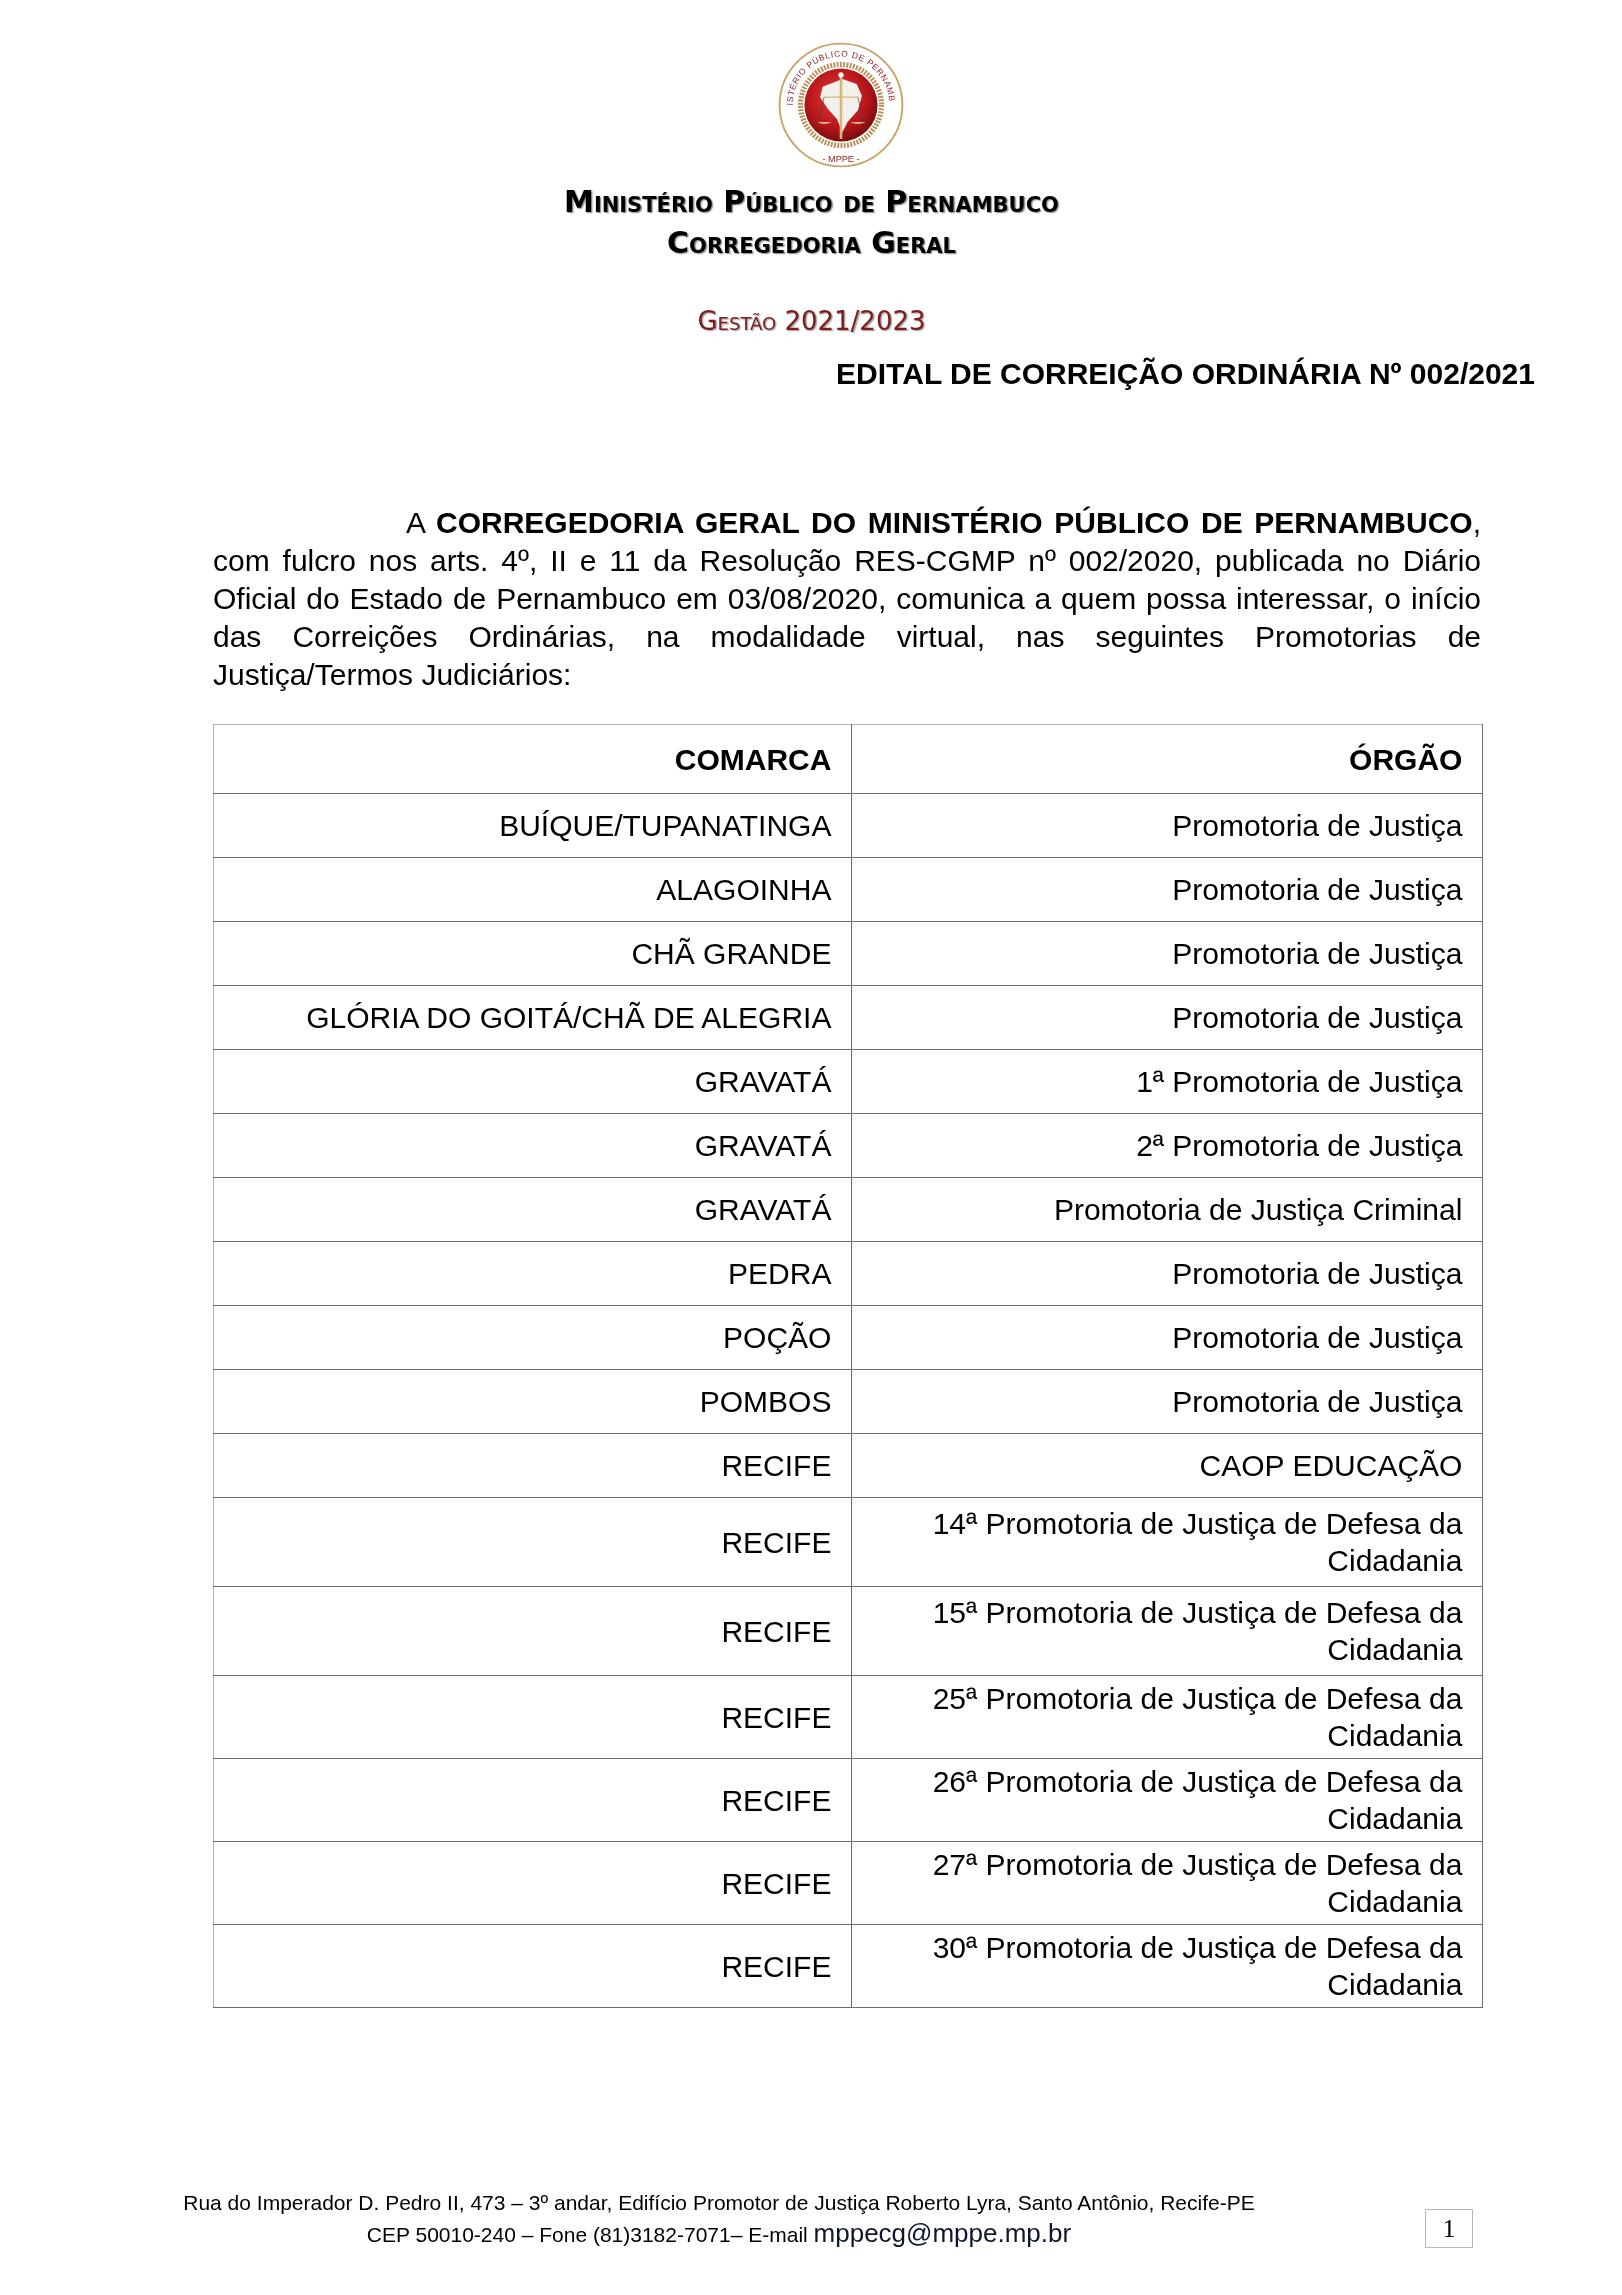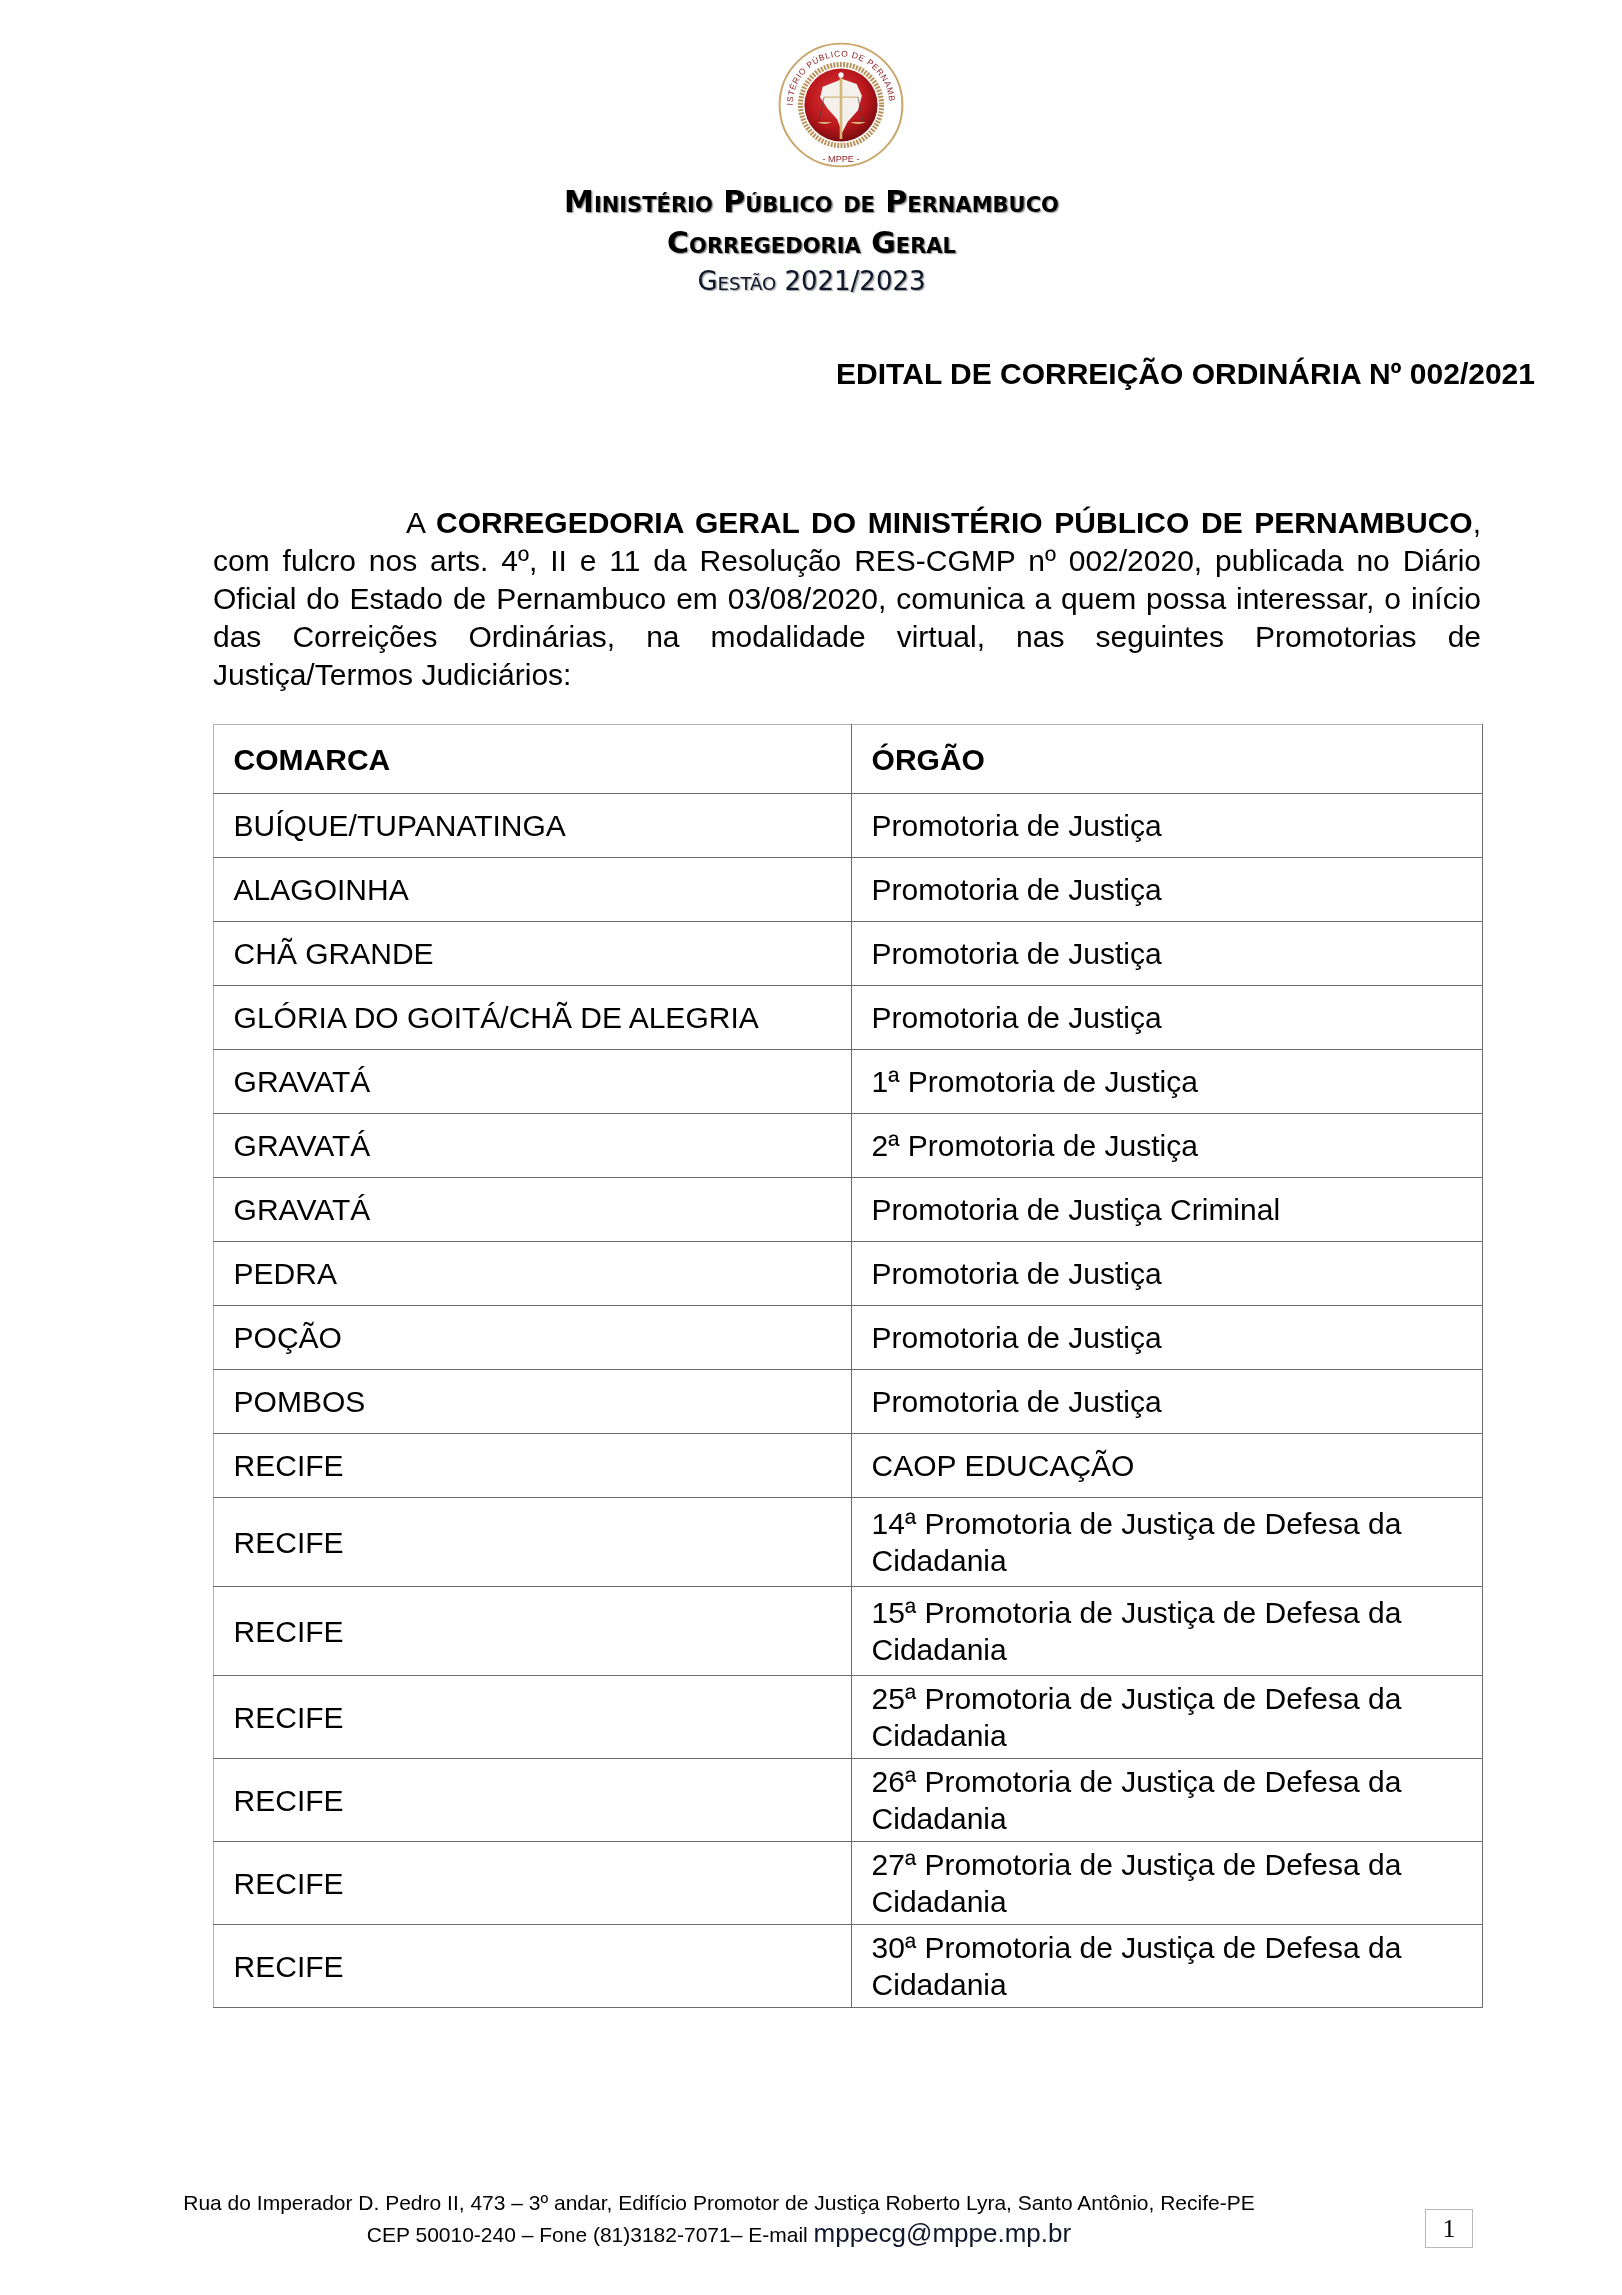--- a/index.html
+++ b/index.html
@@ -5,31 +5,31 @@
   html, body { margin: 0; padding: 0; background: #ffffff; }
   body { width: 1623px; height: 2295px; position: relative; overflow: hidden;
          font-family: "Liberation Sans", sans-serif; color: #000; }
   .logo { position: absolute; left: 777px; top: 41px; width: 128px; height: 128px; }
   .header { position: absolute; left: 0; top: 181px; width: 1623px; text-align: center;
             font-family: "DejaVu Sans", sans-serif; }
   .header .l1 { font-size: 30px; font-weight: bold; letter-spacing: 0px; line-height: 41px;
                 font-variant: small-caps; text-shadow: 1.3px 1.3px 1.3px #888; }
   .header .l2 { font-size: 30px; font-weight: bold; line-height: 41px; font-variant: small-caps;
                 text-shadow: 1.3px 1.3px 1.3px #888; }
-  .header .l3 { font-size: 26px; line-height: 37px; font-variant: small-caps; color: #0f172a;
-                text-shadow: 1.3px 1.3px 1.3px #999; }
+  .header .l3 { font-size: 26px; line-height: 37px; font-variant: small-caps; color: #7f1d1d;
+                text-shadow: 1.3px 1.3px 1.3px #999; margin-top: 40px; }
   .title { position: absolute; left: 0; top: 357px; width: 1535px; text-align: right;
            font-size: 30px; font-weight: bold; }
   .body-text { position: absolute; left: 213px; width: 1268px; top: 504px;
                font-size: 30px; line-height: 38px; text-align: justify; }
   .body-text .indent { display: inline-block; width: 193px; }
   .body-text b { font-weight: bold; }
   table.grid { position: absolute; left: 213px; top: 724px; width: 1269px;
                border-collapse: collapse; table-layout: fixed; }
-  table.grid td, table.grid th { border: 1.3px solid #6b6b6b; text-align: left;
+  table.grid td, table.grid th { border: 1.3px solid #6b6b6b; text-align: right;
                vertical-align: middle; font-size: 30px; line-height: 37px; padding: 0 19.6px; }
   table.grid th { font-weight: bold; height: 68px; border-top-color: #b3b3b3; }
   table.grid td:first-child, table.grid th:first-child { border-left-color: #b3b3b3; }
   table.grid td:nth-child(2), table.grid th:nth-child(2) { border-left-color: #d6d6d6; }
   table.grid tr.single td { height: 63px; }
   table.grid tr.double td { height: 82px; }
   table.grid tr.double.tall td { height: 88px; }
   .footer { position: absolute; left: 0; width: 1374px; top: 2187px; text-align: center;
             font-size: 21px; line-height: 31px; padding-left: 32px; }
   .footer .email { color: #0f172a; font-size: 26px; }

